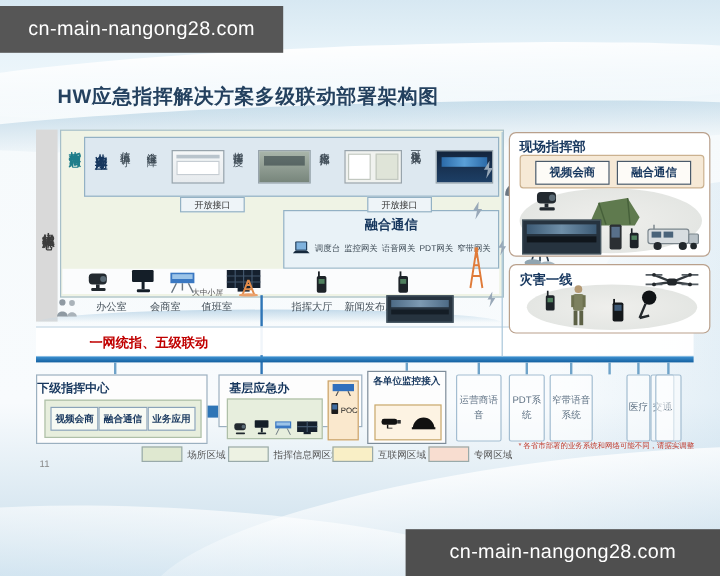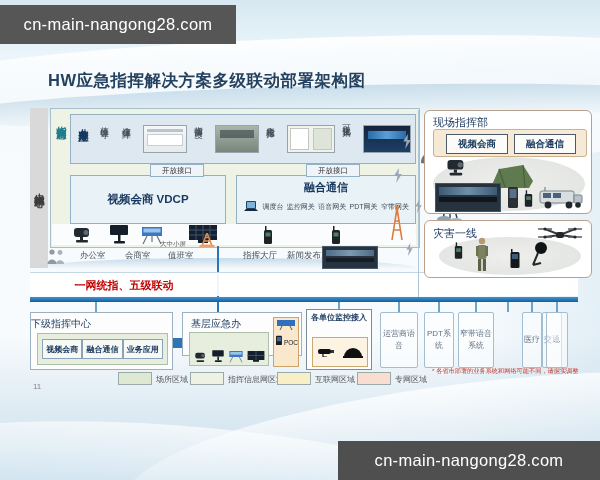--- a/index.html
+++ b/index.html
@@ -30,21 +30,21 @@
   .thumb{border:1px solid #98a4ac;box-sizing:border-box;}
   .tab{background:#eef4f8;border:1px solid #93b1c4;font-size:7.5px;color:#333;display:flex;align-items:center;justify-content:center;z-index:3;}
   .module{background:#e9f2f7;border:1px solid #93b1c4;}
   .modtitle{color:#17375e;font-weight:bold;}
   .gwlabel{font-size:7px;color:#3d4a55;}
   .roomlabel{font-size:8.5px;color:#44505a;}
   .slogan{font-size:11px;font-weight:bold;color:#c00000;text-align:center;white-space:nowrap;}
   .bluebar{background:linear-gradient(180deg,#3f93d2,#135f9f);}
   .stub{width:2px;background:#6fa3c9;}
   .botbox{background:#fdfdfd;border:1px solid #9bb0c0;box-sizing:border-box;}
-  .bottitle{font-size:10px;font-weight:normal;color:#17375e;}
+  .bottitle{font-size:10px;font-weight:bold;color:#17375e;}
   .innergreen{background:#e7eedd;border:1px solid #aebfa8;box-sizing:border-box;}
   .minimod{background:#f7faf4;border:1px solid #8aa3b8;font-size:8px;font-weight:bold;color:#17375e;display:flex;align-items:center;justify-content:center;}
   .extbox{border:1px solid #a3bdd1;background:rgba(255,255,255,.55);border-radius:2px;color:#5f7284;font-size:8px;display:flex;align-items:center;justify-content:center;text-align:center;line-height:1.5;box-sizing:border-box;}
   .rightbox{background:#fff;border:1.5px solid #b9a08c;border-radius:6px;box-sizing:border-box;}
   .creambox{background:#f6e9d6;border:1px solid #cbb18f;border-radius:3px;}
   .fieldmod{background:#fdfbf7;border:1px solid #4a5a6a;font-size:9.5px;font-weight:bold;color:#17375e;display:flex;align-items:center;justify-content:center;}
   .legendlabel{font-size:8px;color:#555;}
   .swatch{width:34px;height:13px;border:1px solid #9aa;box-sizing:border-box;}
   .footnote{font-size:6.2px;color:#c0392b;white-space:nowrap;}
   .pagenum{font-size:8px;color:#888;}
@@ -91,23 +91,20 @@
     </div>
     <span class="abs vtext appitem" style="left:270px;top:3px;height:42px;">可视化决策</span>
     <div class="abs thumb" style="left:292px;top:10px;width:48px;height:28px;background:linear-gradient(180deg,#13243c,#1d3f66);">
       <div style="margin:5px 4px 0 4px;height:8px;background:linear-gradient(90deg,#2b6aa8,#5aa0d8,#2b6aa8);"></div>
     </div>
   </div>
 
   <div class="abs tab" style="left:150px;top:164px;width:52px;height:11px;">开放接口</div>
   <div class="abs tab" style="left:306px;top:164px;width:52px;height:11px;">开放接口</div>
 
-  <div class="abs module" style="left:70px;top:175px;width:154px;height:47px;display:flex;align-items:center;justify-content:center;">
-    <span class="modtitle" style="font-size:11.5px;">视频会商 VDCP</span>
-  </div>
 
   <div class="abs module" style="left:236px;top:175px;width:178px;height:47px;">
     <div class="modtitle" style="font-size:11px;text-align:center;margin-top:4px;">融合通信</div>
     <div style="display:flex;align-items:center;justify-content:space-between;padding:6px 6px 0 6px;">
       <span>
         <svg width="16" height="12" viewBox="0 0 16 12">
             <rect x="3" y="0" width="10" height="8" rx="1" fill="#23415f"></rect>
             <rect x="4" y="1" width="8" height="6" fill="#7fb2dd"></rect>
             <path d="M1 10 L15 10 L13 8 L3 8 Z" fill="#16293c"></path>
           </svg>

